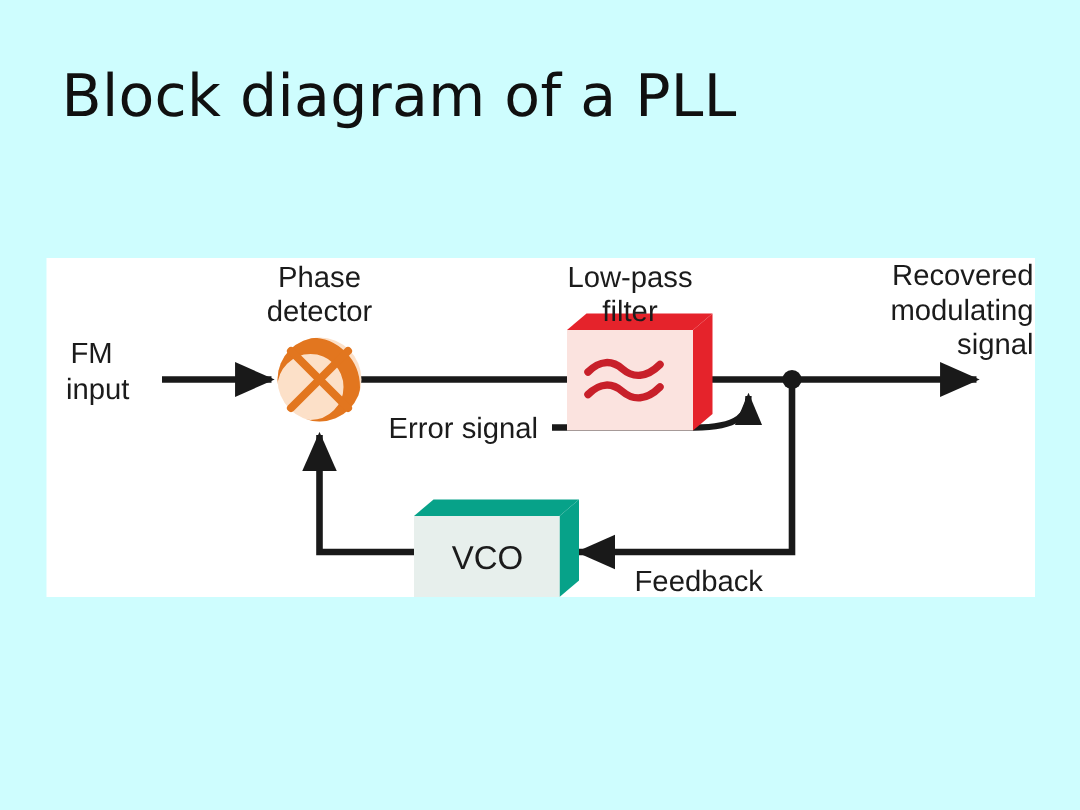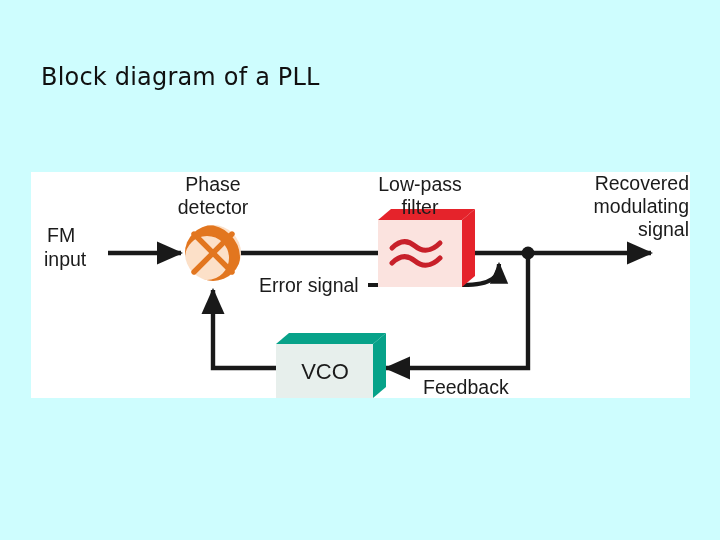--- a/index.html
+++ b/index.html
@@ -21,27 +21,26 @@
     width: 720px;
     height: 540px;
     background: #cefdfe;
   }
   #slide-title {
     position: absolute;
     left: 41px;
     top: 44px;
     width: 640px;
     font-family: "DejaVu Sans", sans-serif;
-    font-size: 24px;
+    font-size: 39px;
     font-weight: 400;
     color: #101010;
     letter-spacing: 0.2px;
     line-height: 1.1;
     white-space: nowrap;
-    margin-top: 20px;
   }
   #figure-panel {
     position: absolute;
     left: 31px;
     top: 172px;
     width: 659px;
     height: 226px;
     background: #ffffff;
     overflow: hidden;
   }

